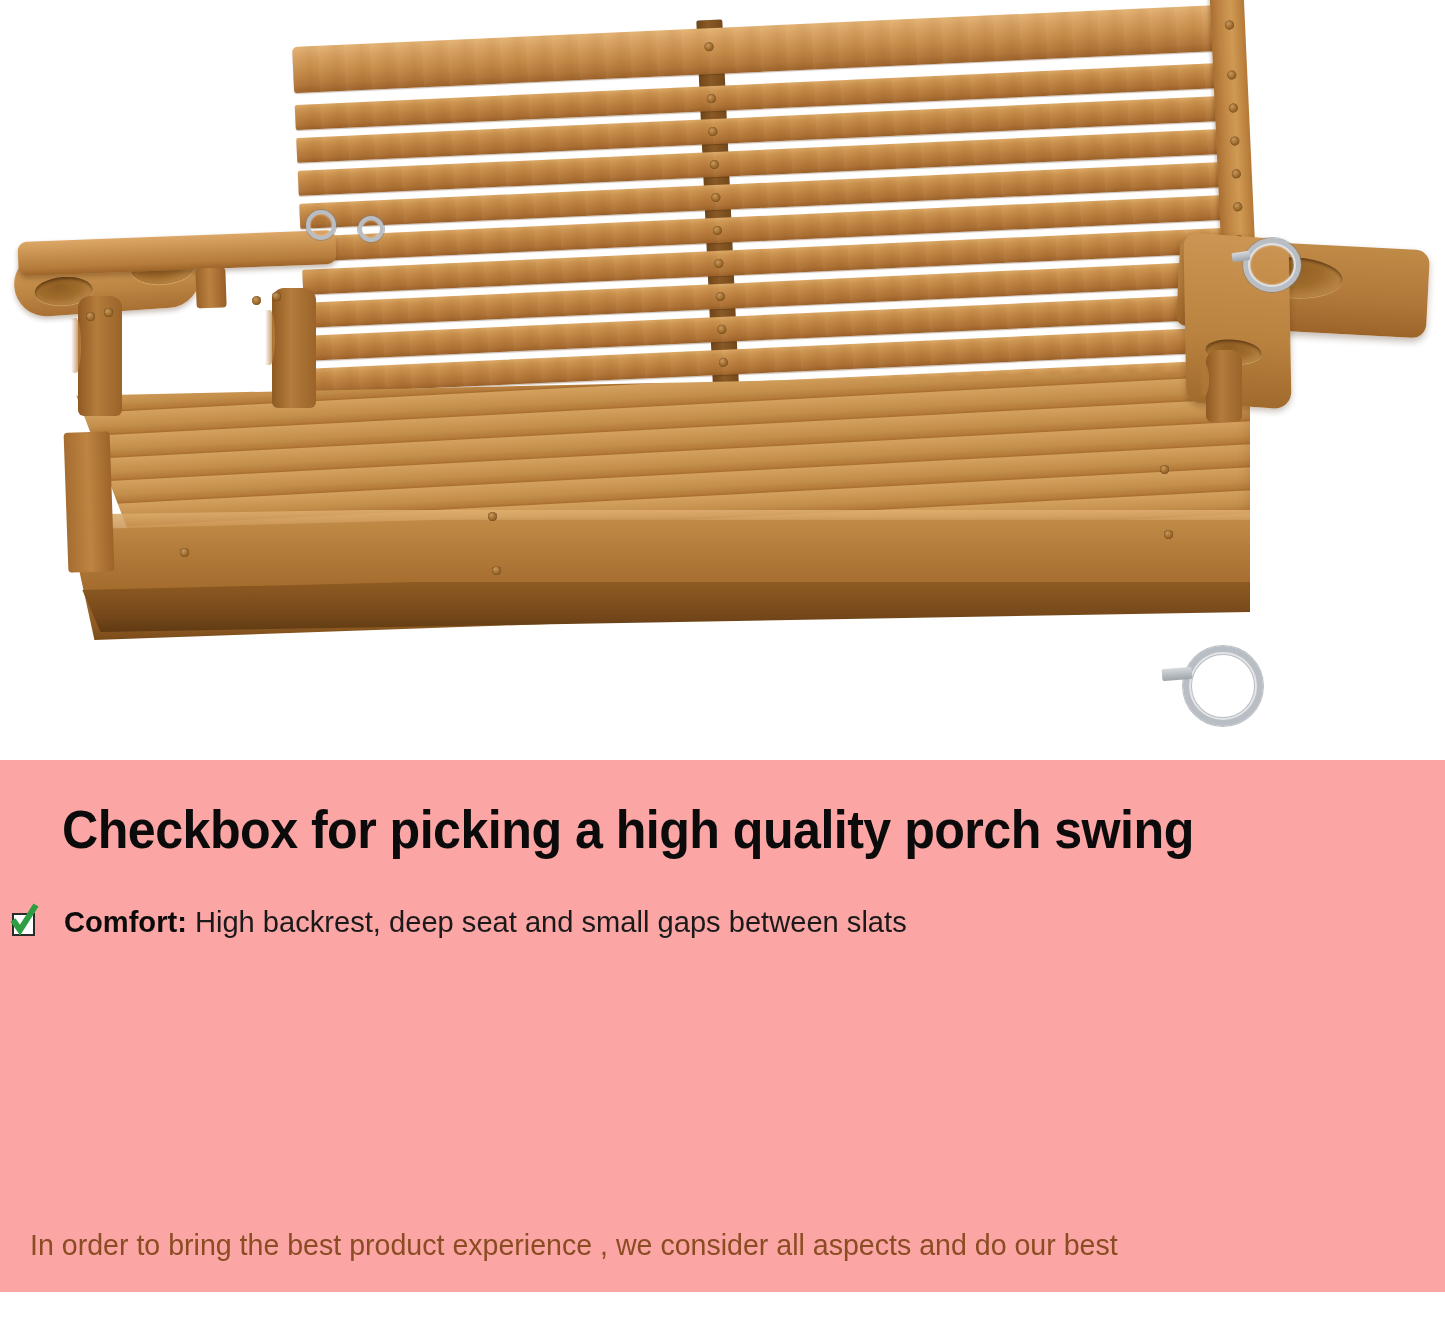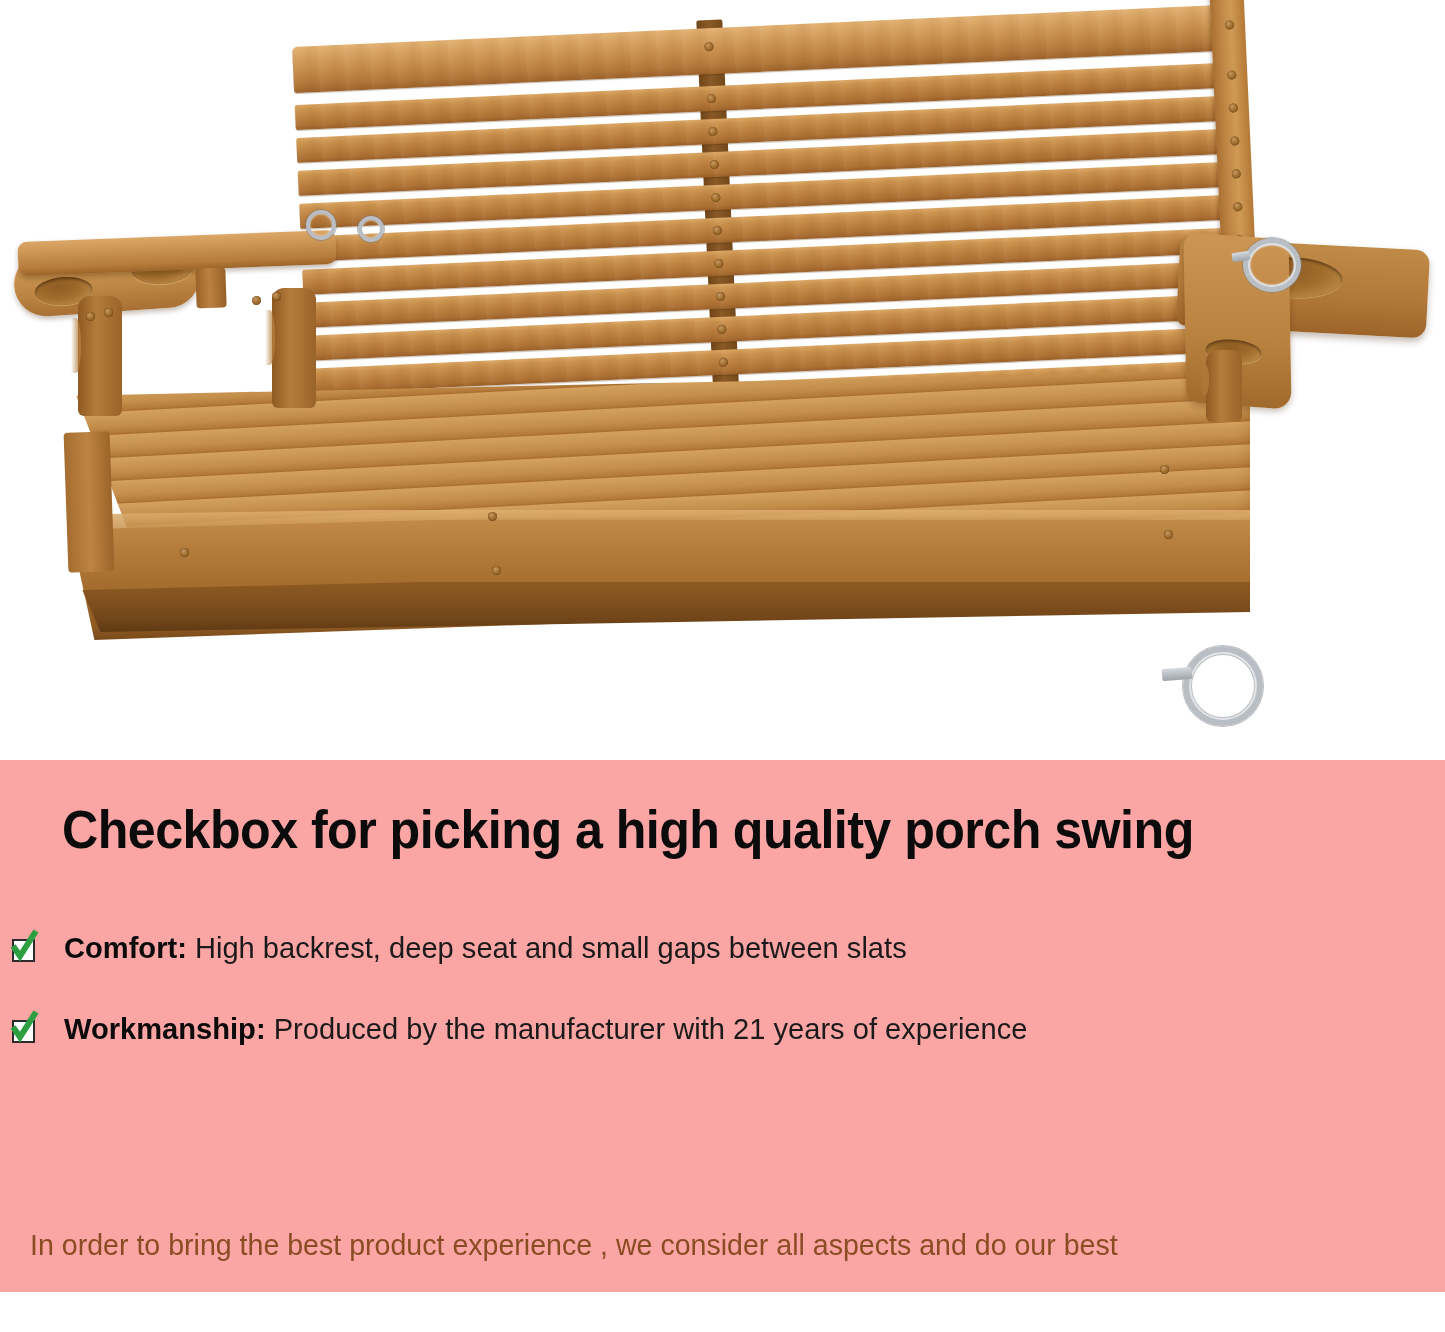--- a/index.html
+++ b/index.html
@@ -327,21 +327,20 @@
     width: 1430px;
     list-style: none;
     margin: 0;
     padding: 0;
   }
   .check-row {
     display: flex;
     align-items: flex-start;
     height: 55px;
     white-space: nowrap;
-    margin-top: 26px;
   }
   .cb-icon {
     position: relative;
     flex: 0 0 auto;
     width: 30px;
     height: 30px;
     margin-top: 8px;
     margin-right: 26px;
   }
   .cb-box {
@@ -493,27 +492,18 @@
         <span class="cb-box"></span>
         <svg class="cb-tick" viewBox="0 0 30 34">
           <path d="M4 17 L11 27 L27 2" fill="none" stroke="#2E9E42" stroke-width="6" stroke-linecap="butt" stroke-linejoin="miter"></path>
         </svg>
       </span>
       <span class="check-text"><span class="check-label">Comfort:</span> <span class="check-desc">High backrest, deep seat and small gaps between slats</span></span>
     </li>
 
 
 
-    <li class="check-row">
-      <span class="cb-icon">
-        <span class="cb-box"></span>
-        <svg class="cb-tick" viewBox="0 0 30 34">
-          <path d="M4 17 L11 27 L27 2" fill="none" stroke="#2E9E42" stroke-width="6" stroke-linecap="butt" stroke-linejoin="miter"></path>
-        </svg>
-      </span>
-      <span class="check-text"><span class="check-label">Workmanship:</span> <span class="check-desc">Produced by the manufacturer with 21 years of experience</span></span>
-    </li>
 
 
   </ul>
 
   <p id="footer-note">In order to bring the best product experience , we consider all aspects and do our best</p>
 </div>
 
 </body></html>

